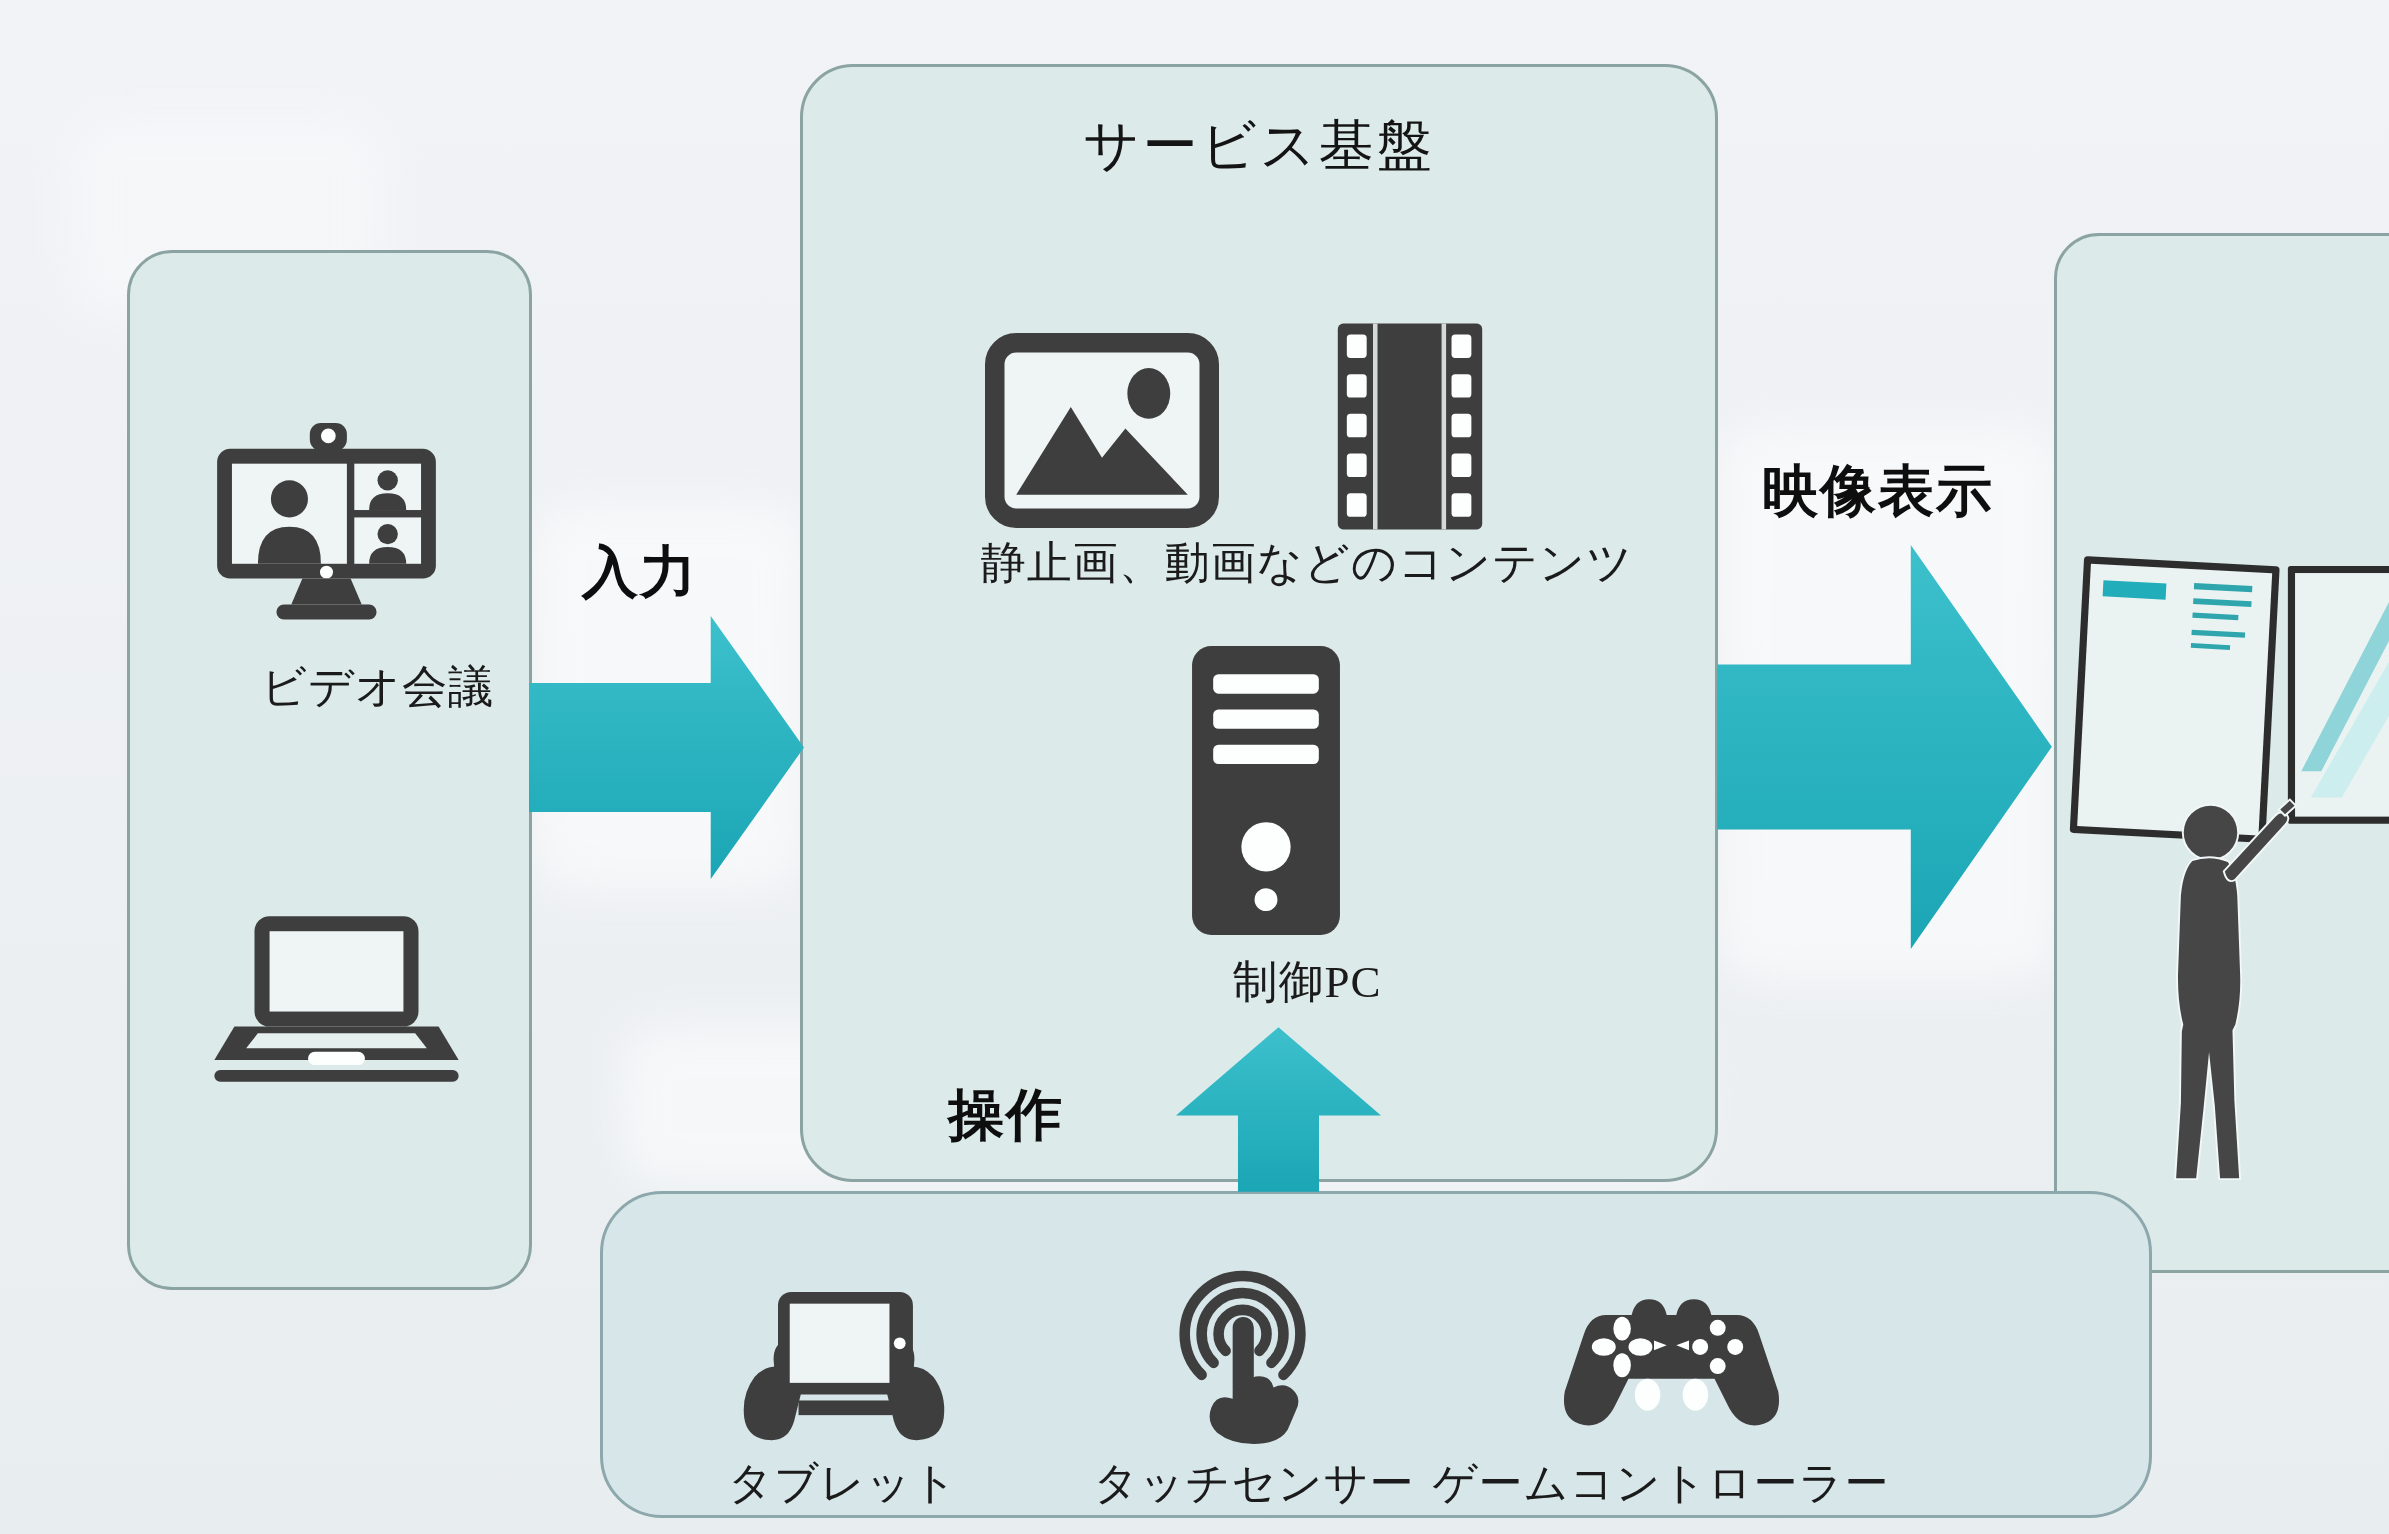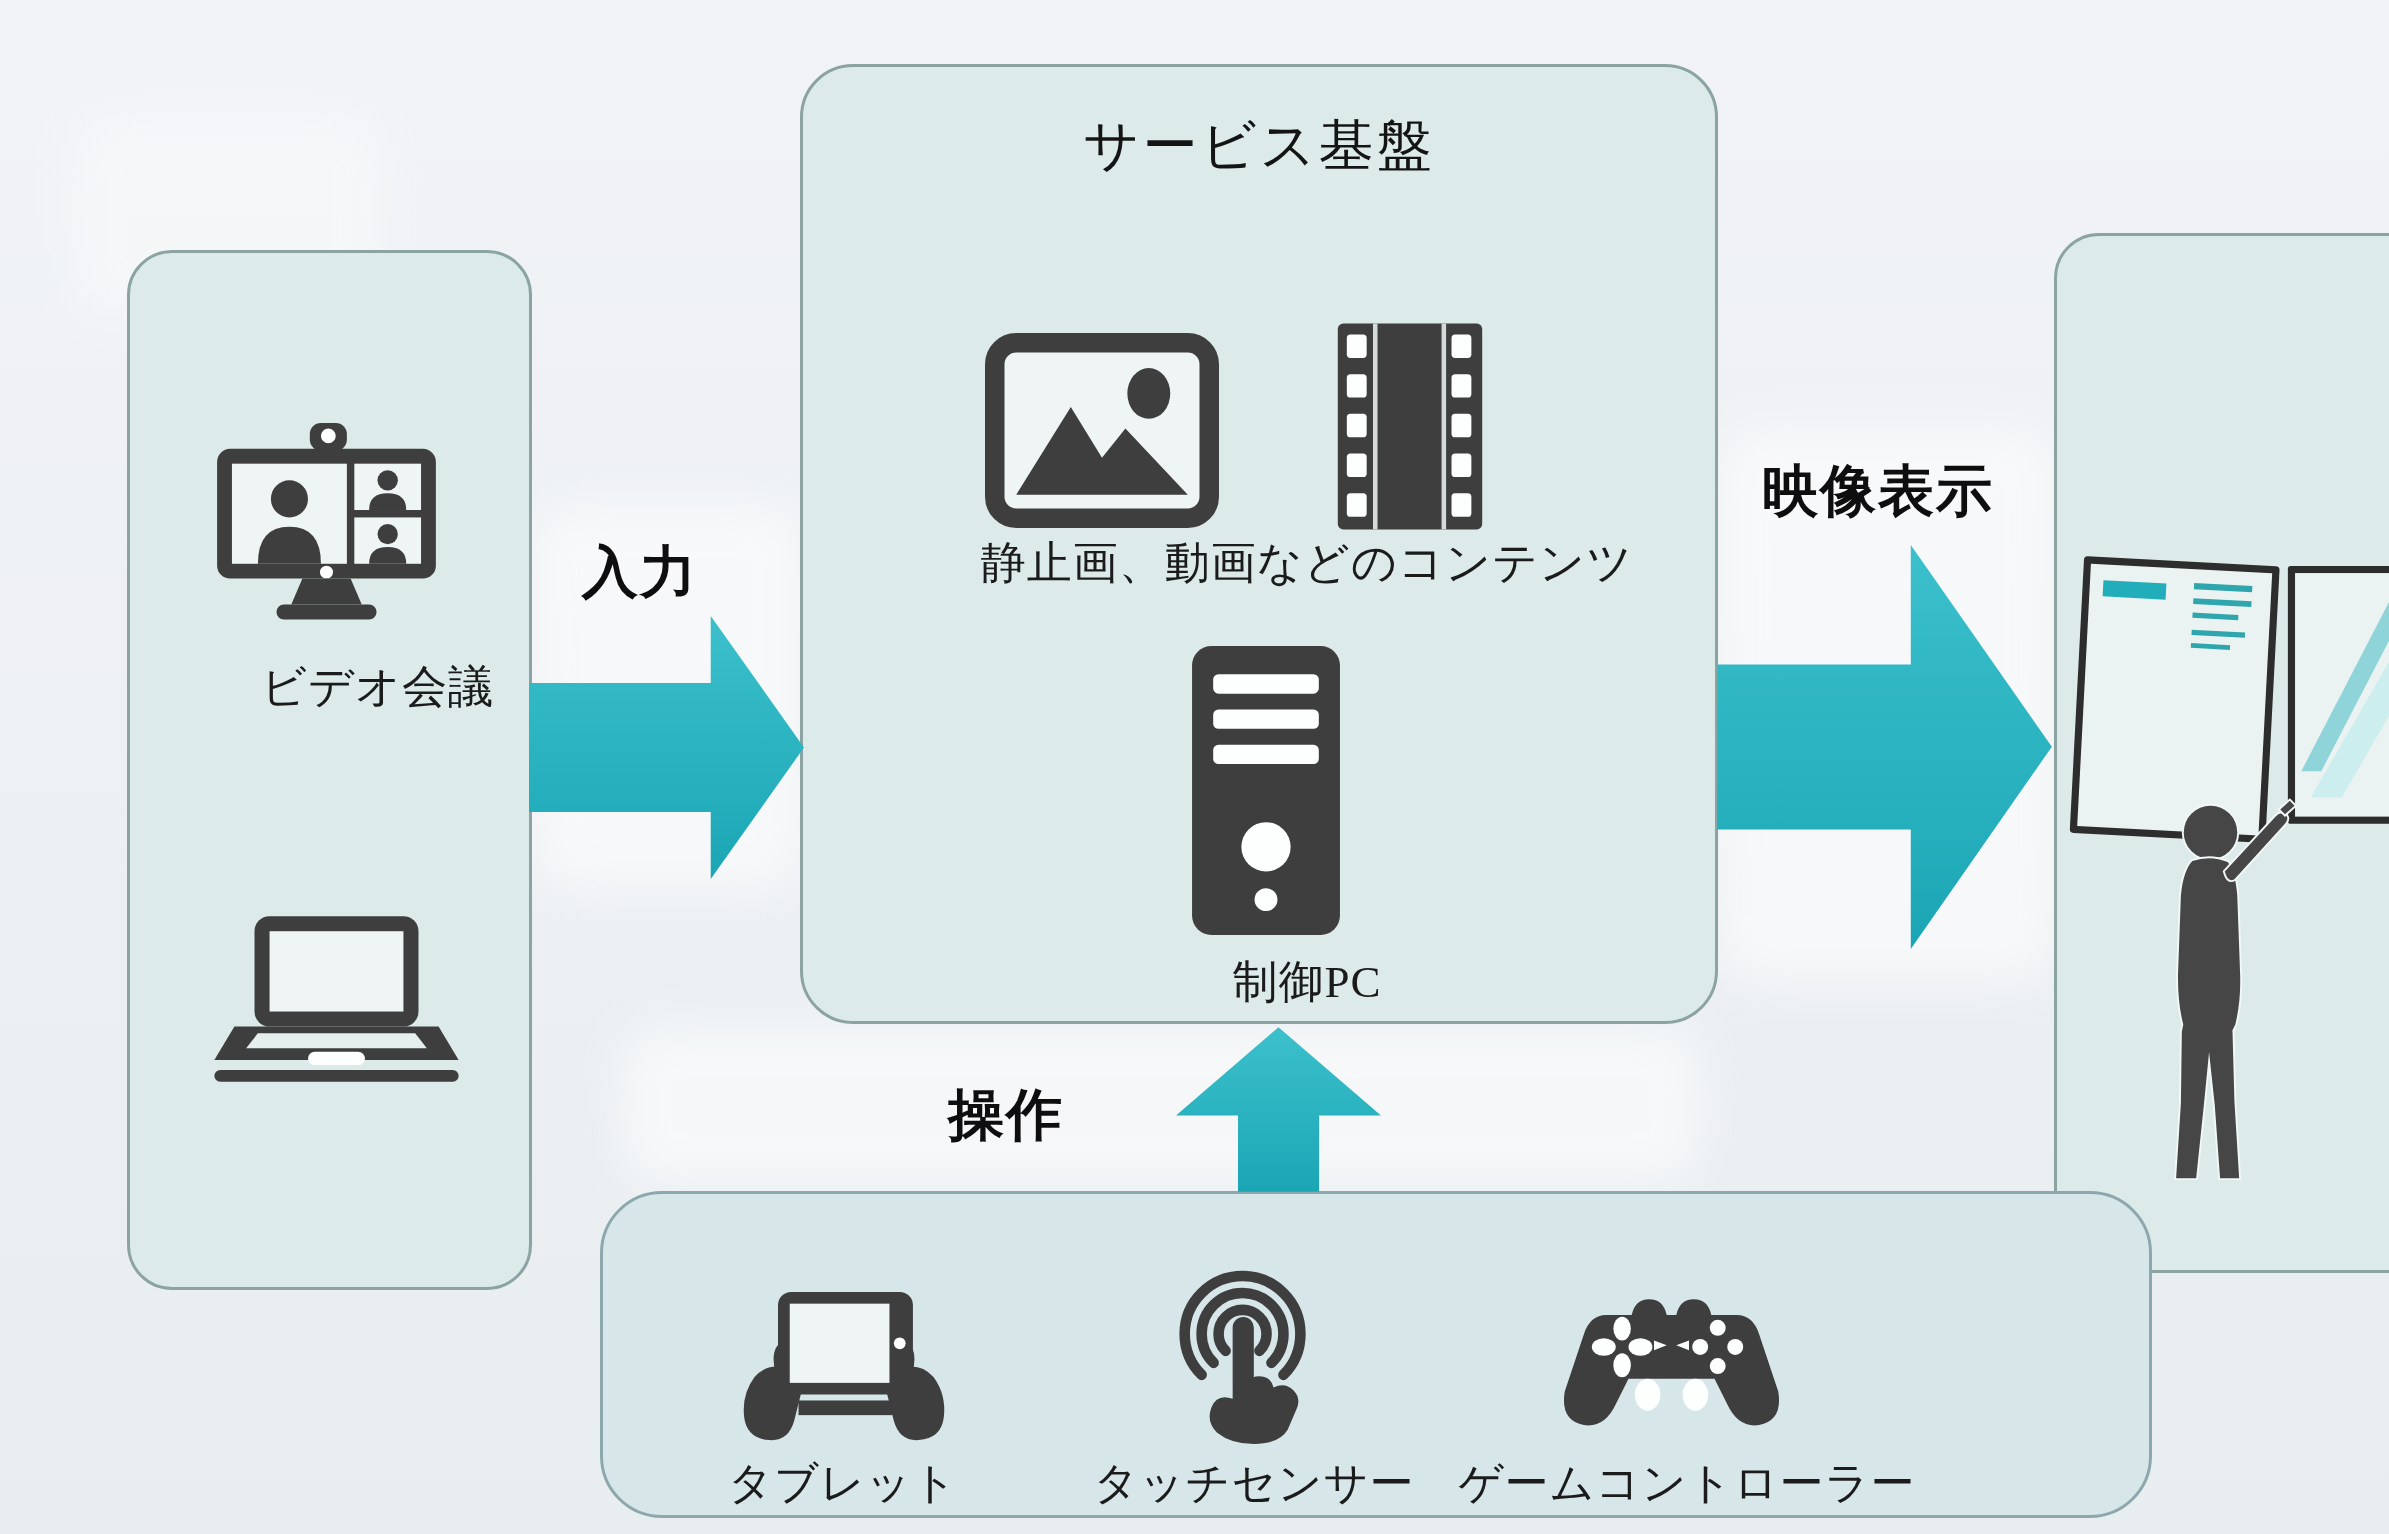--- a/index.html
+++ b/index.html
@@ -7,21 +7,21 @@
     position:relative;width:2847px;height:1535px;overflow:hidden;
     background:linear-gradient(180deg,#f1f3f6 0%,#edf0f3 55%,#e8edef 100%);
     font-family:"Liberation Sans","DejaVu Sans",sans-serif;
   }
   .glow{position:absolute;background:#ffffff;opacity:.55;filter:blur(21.5px);border-radius:38px;}
   .panel{
     position:absolute;background:#dcebe9;border:3.3px solid #8ba3a2;
     box-sizing:border-box;border-radius:48px;
   }
   #left-panel{left:127px;top:250px;width:405px;height:1040px;border-radius:45px;}
-  #center-panel{left:800px;top:64px;width:918px;height:960px;border-radius:53px;}
+  #center-panel{left:800px;top:64px;width:918px;height:1118px;border-radius:53px;}
   #right-panel{left:2054px;top:233px;width:667px;height:1040px;border-radius:45px;}
   #bottom-panel{left:600px;top:1191px;width:1552px;height:327px;border-radius:62px;
     background:#d7e6e9;border-color:#8da8ac;}
   .abs{position:absolute;}
   .caption{
     position:absolute;width:100%;text-align:center;color:#1b1b1b;
     font-size:45px;line-height:1.1;letter-spacing:1px;white-space:nowrap;margin-left:48px;
   }
   .title{
     position:absolute;width:100%;text-align:center;color:#141414;
@@ -222,21 +222,21 @@
         <circle cx="104" cy="34" r="5"></circle>
         <circle cx="93" cy="46" r="5"></circle>
         <circle cx="115" cy="46" r="5"></circle>
         <circle cx="104" cy="58" r="5"></circle>
         <polygon points="64,42 72,45 64,48"></polygon>
         <polygon points="86,42 78,45 86,48"></polygon>
         <ellipse cx="60" cy="76" rx="8" ry="10"></ellipse>
         <ellipse cx="90" cy="76" rx="8" ry="10"></ellipse>
       </g>
     </svg>
-    <div class="bottom-label" style="left:1084px;text-align:center;">ゲームコントローラー</div>
+    <div class="bottom-label" style="left:1058px;text-align:center;">ゲームコントローラー</div>
   </div>
 
   <svg class="abs" style="left:529px;top:616px;" width="275" height="263" viewBox="0 0 575 550">
     <defs>
         <linearGradient id="g1" x1="0" y1="0" x2="0" y2="1">
       <stop offset="0" stop-color="#3cc0cc"></stop>
           <stop offset="1" stop-color="#1ba6b5"></stop>
     </linearGradient>
       </defs>
     <polygon points="0,140 380,140 380,0 575,275 380,550 380,410 0,410" fill="url(#g1)"></polygon>

